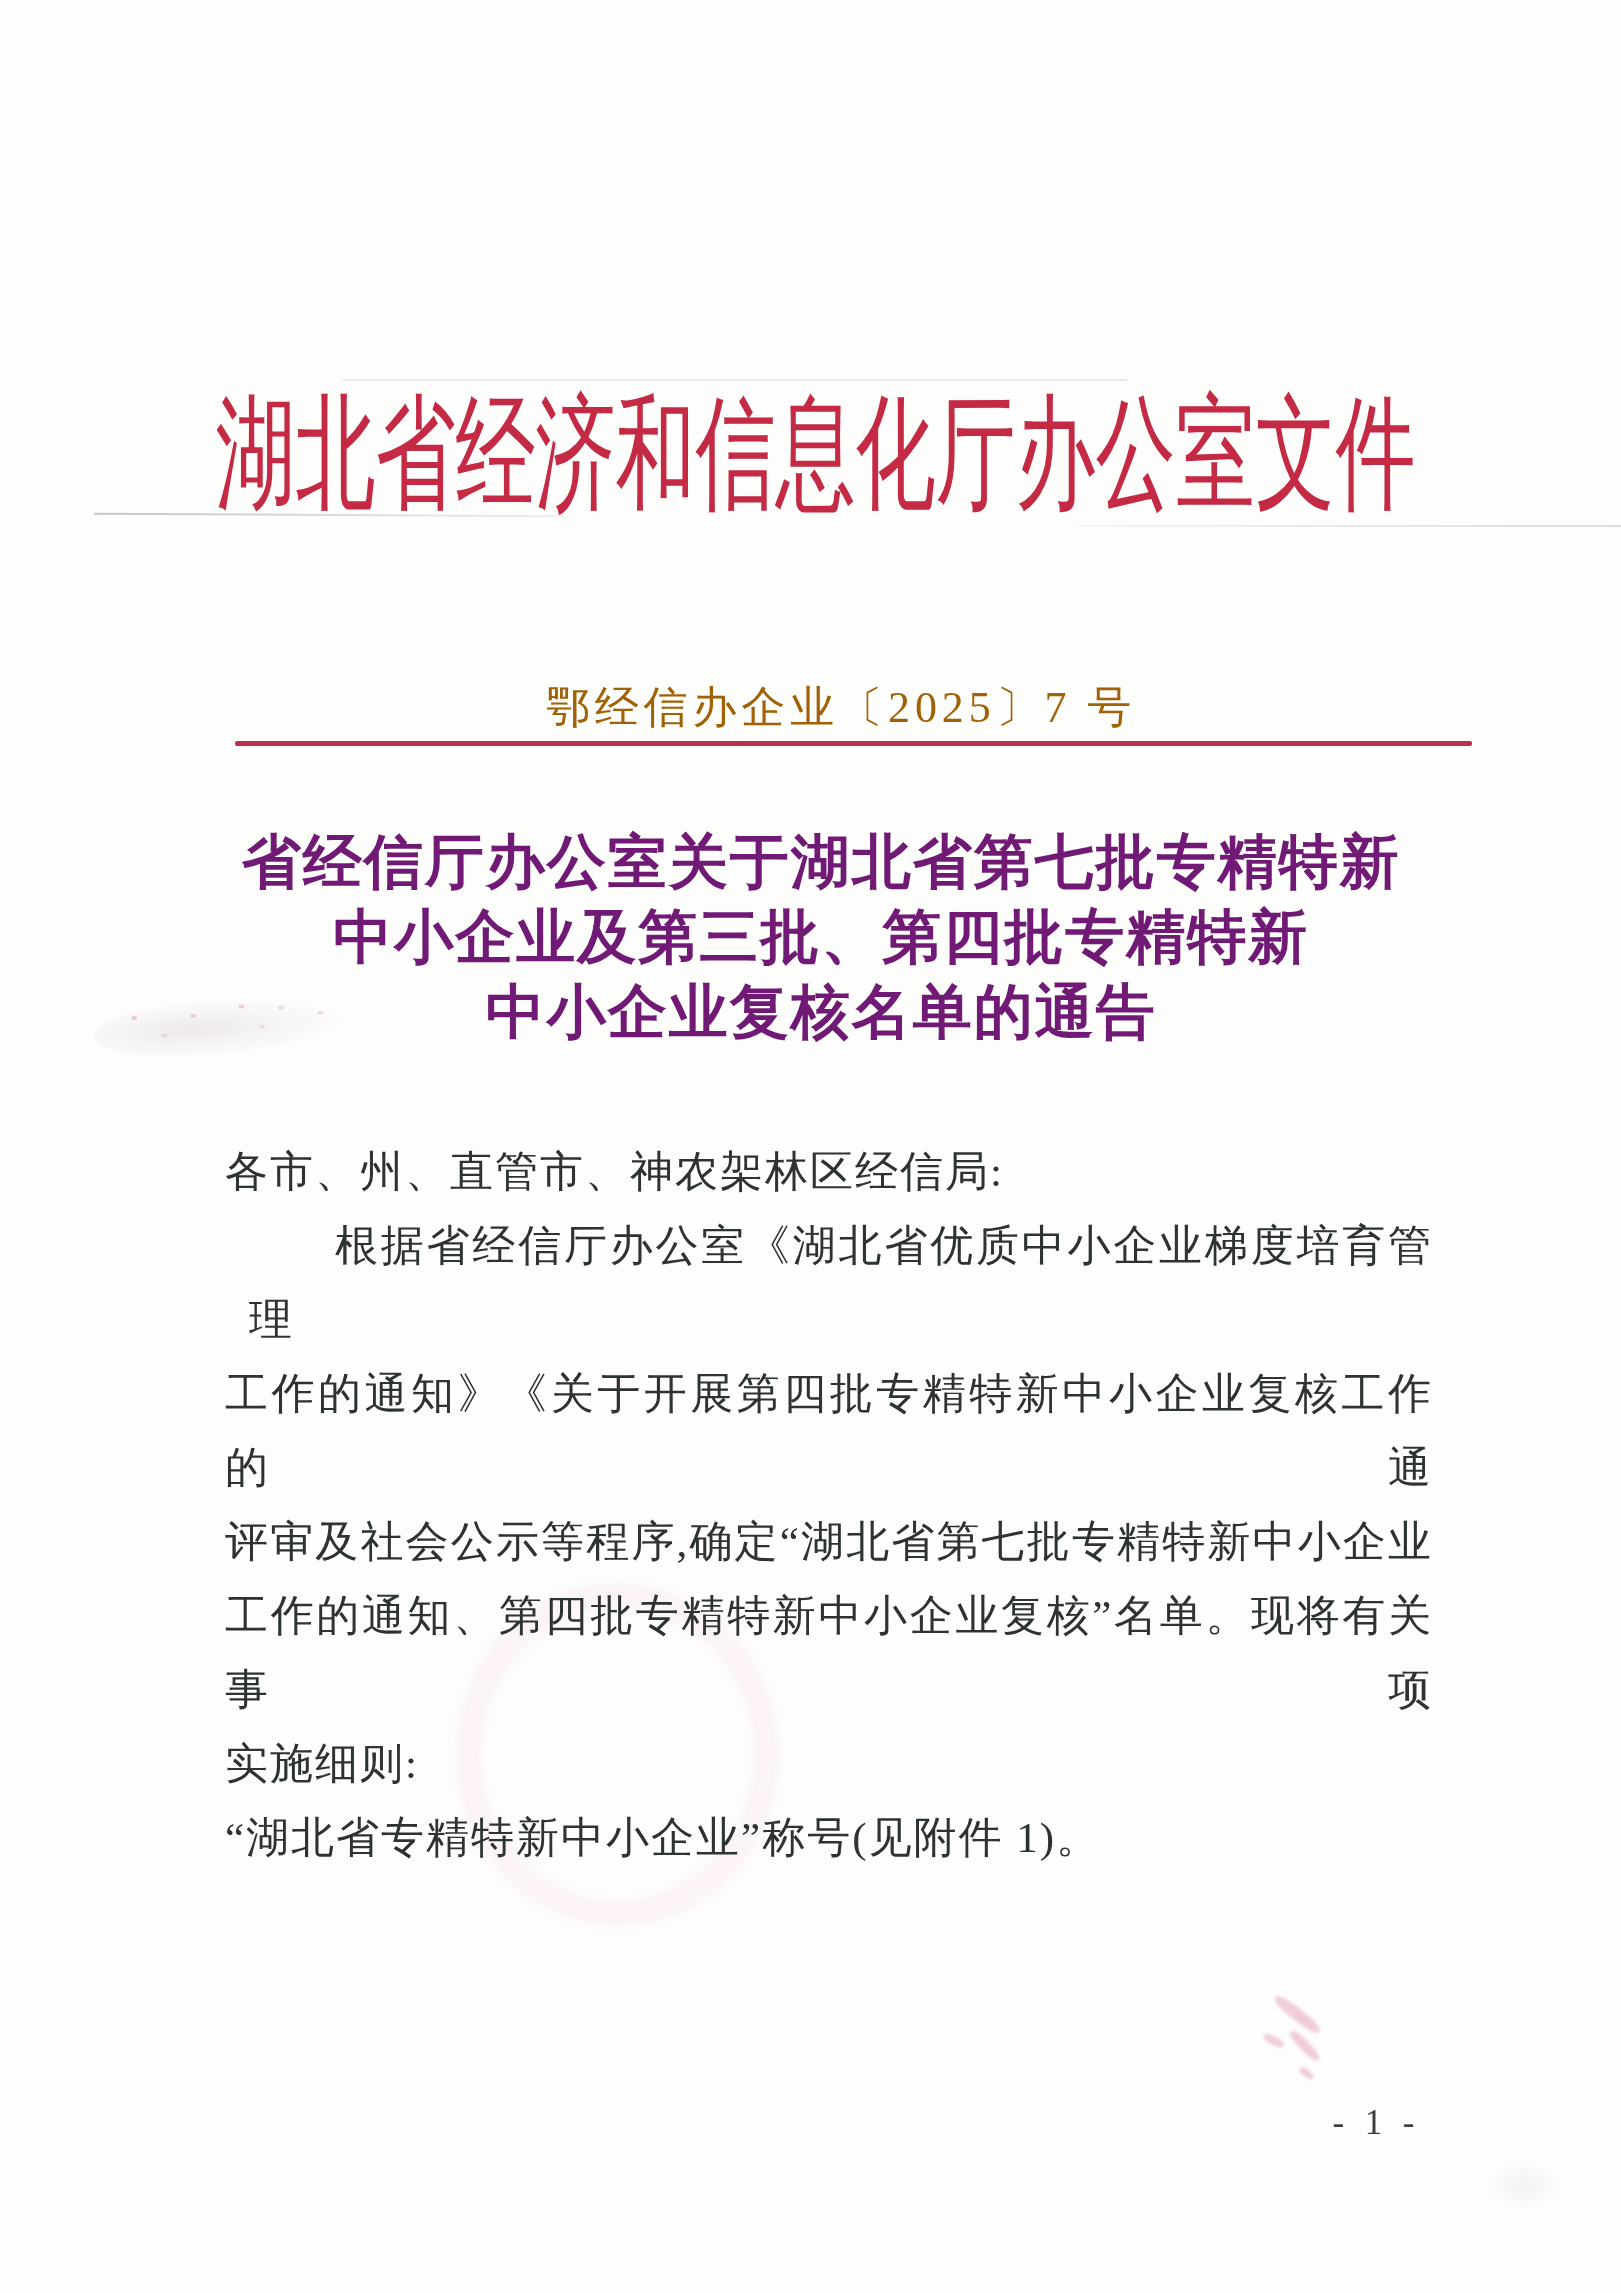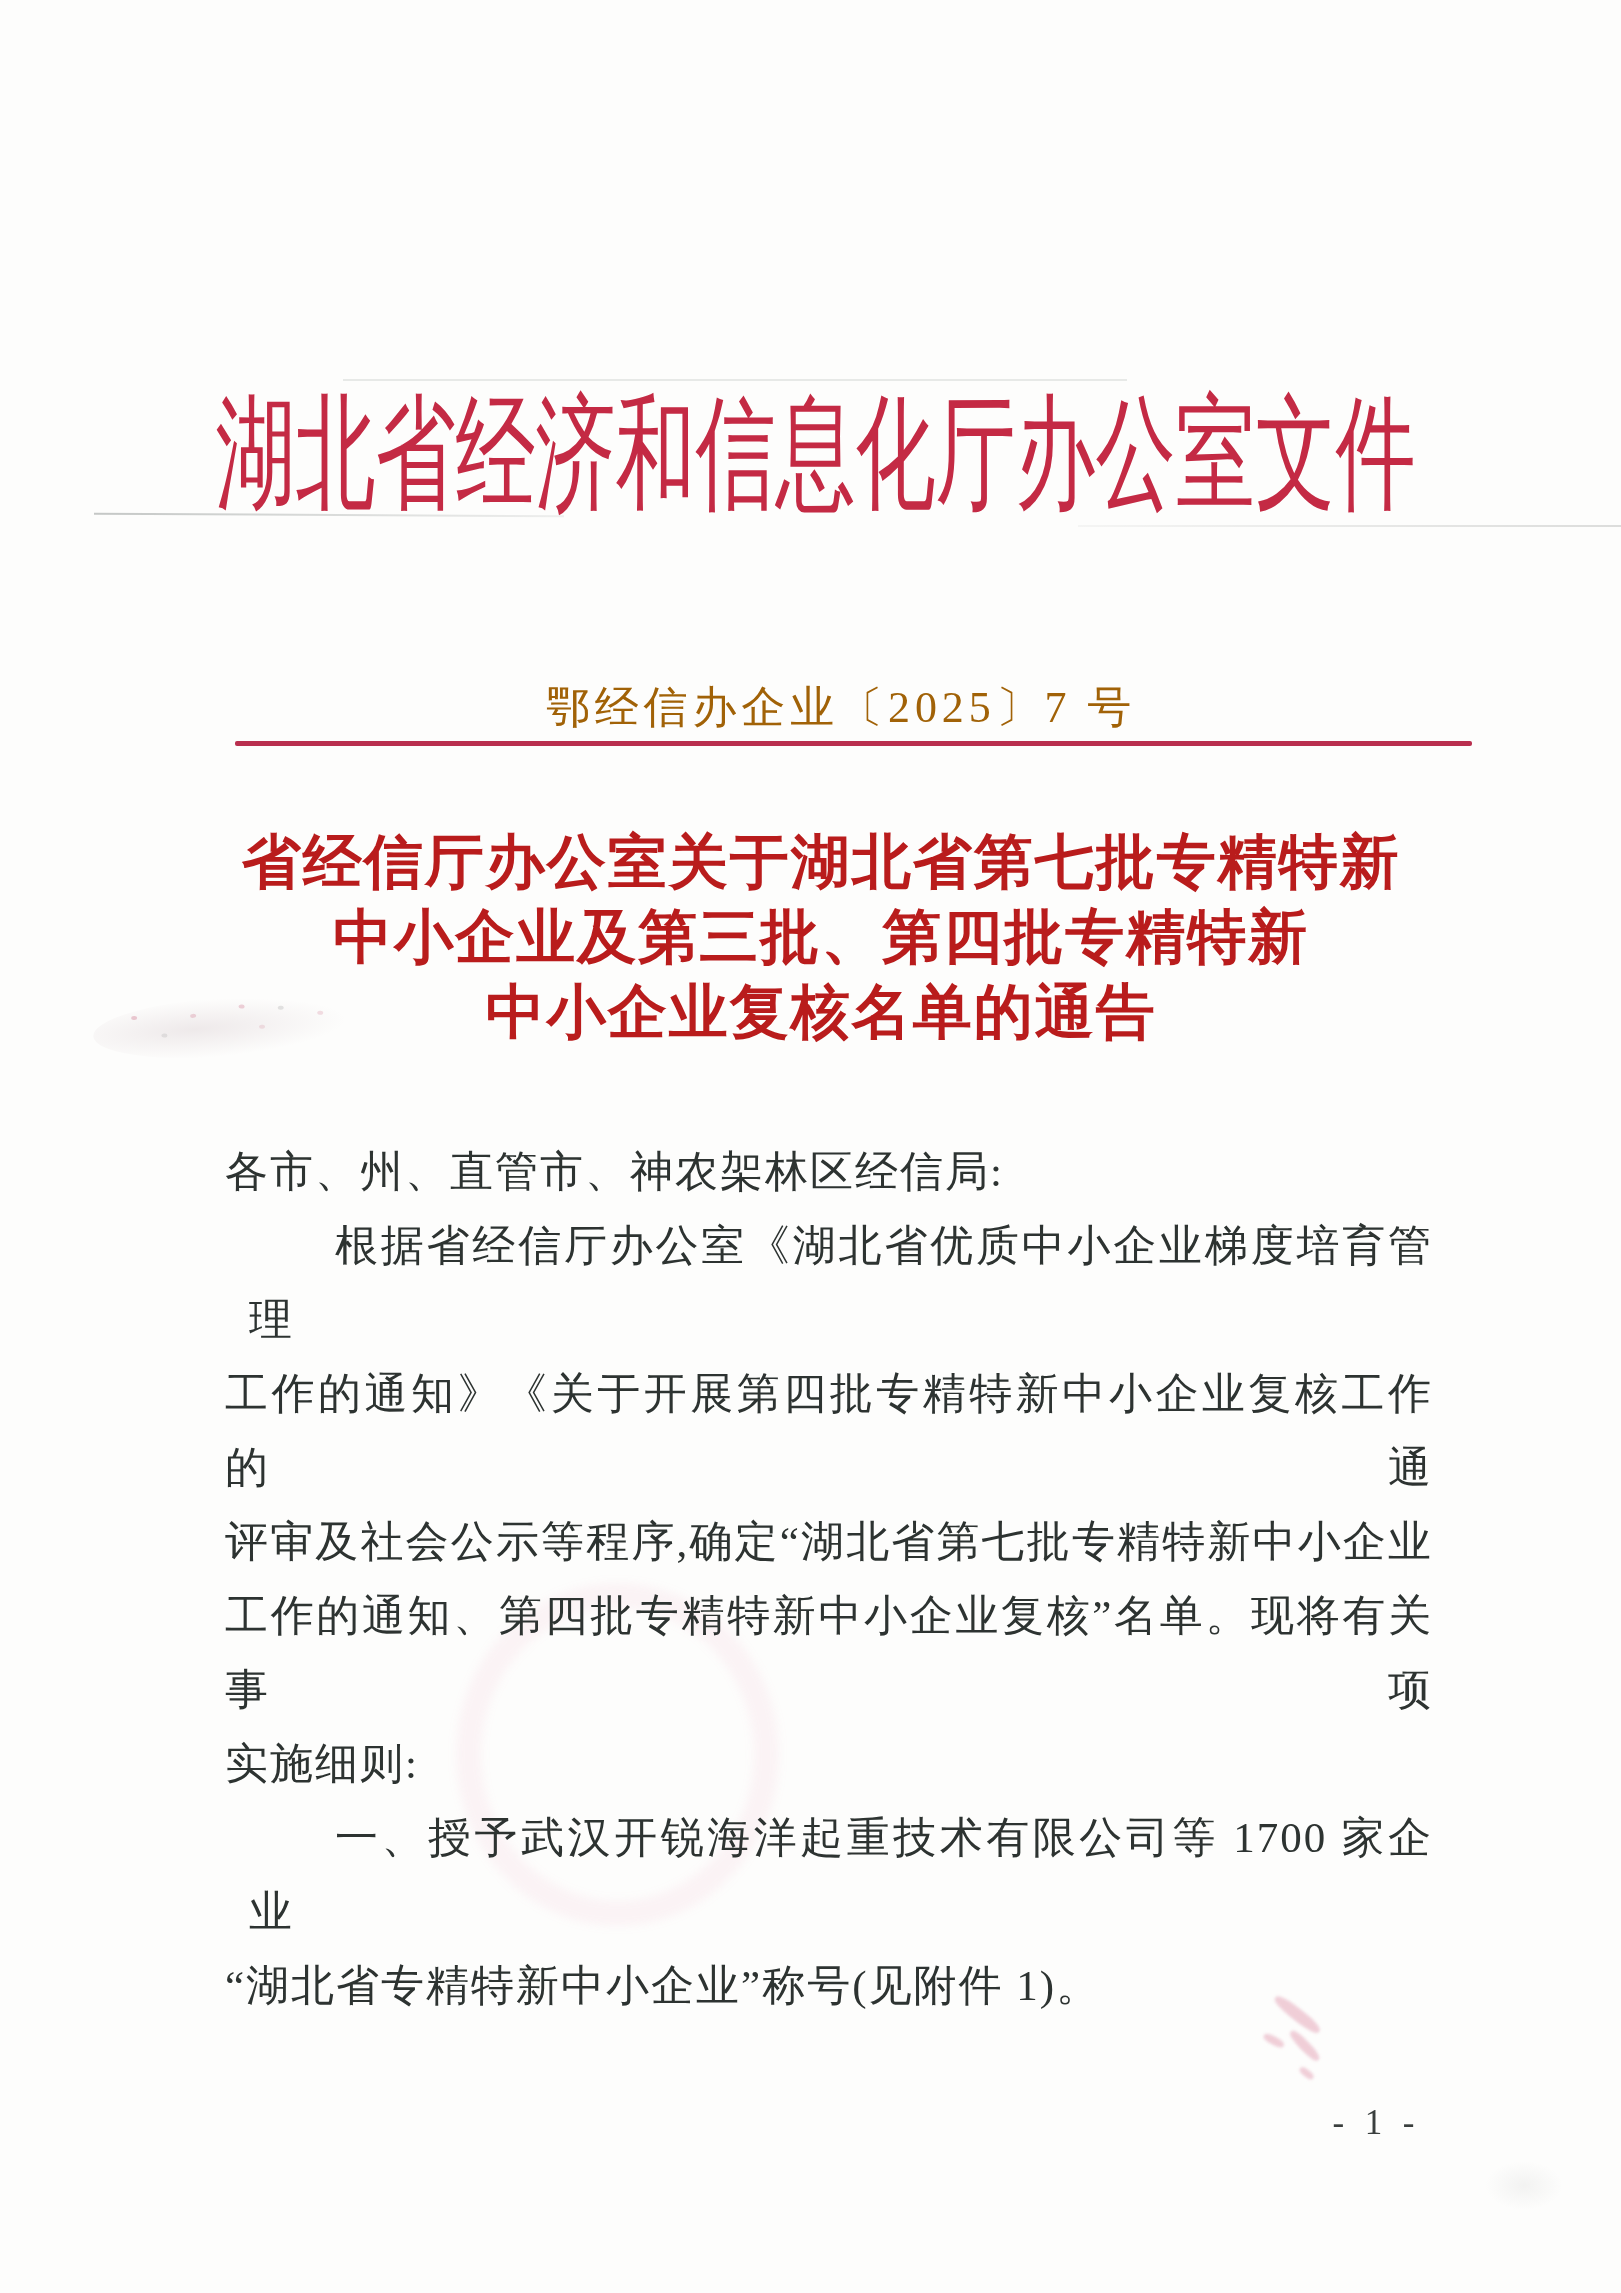--- a/index.html
+++ b/index.html
@@ -40,21 +40,21 @@
   .red-rule {
     position:absolute; top:741px; left:235px; width:1237px; height:4.9px;
     background:#b92f4e; border-radius:2px;
   }
 
   
   .title {
     position:absolute; top:825px; left:0; width:100%;
     text-align:center;
     font-size:59px; font-weight:bold; line-height:75px;
-    letter-spacing:2px; color:#b91c1c; white-space:nowrap;
+    letter-spacing:2px; color:#701a75; white-space:nowrap;
   }
   .title .t-ln { display:block; margin-left:21.6px; }
 
   
   .body-block {
     position:absolute; top:1135px; left:225px; width:1208px;
     font-size:43px; line-height:74px; letter-spacing:2px;
     color:#2d3331;
   }
   .ln { display:block; white-space:normal; }
@@ -145,21 +145,20 @@
   <div class="smudge-title"></div>
   <div class="seal-bleed"></div>
 
   <div class="body-block">
     <span class="ln">各市、州、直管市、神农架林区经信局:</span>
     <span class="ln indent fill">根据省经信厅办公室《湖北省优质中小企业梯度培育管理</span>
     <span class="ln fill">工作的通知》《关于开展第四批专精特新中小企业复核工作的通</span>
     <span class="ln fill">评审及社会公示等程序,确定“湖北省第七批专精特新中小企业</span>
     <span class="ln fill">工作的通知、第四批专精特新中小企业复核”名单。现将有关事项</span>
     <span class="ln">实施细则:</span>
-    <span class="ln indent fill">一、授予武汉开锐海洋起重技术有限公司等 1700 家企业</span>
     <span class="ln">“湖北省专精特新中小企业”称号(见附件 1)。</span>
   </div>
 
   <div class="smudge-footer">
       <i></i>
       <i></i>
       <i></i>
       <i></i>
     </div>
 

